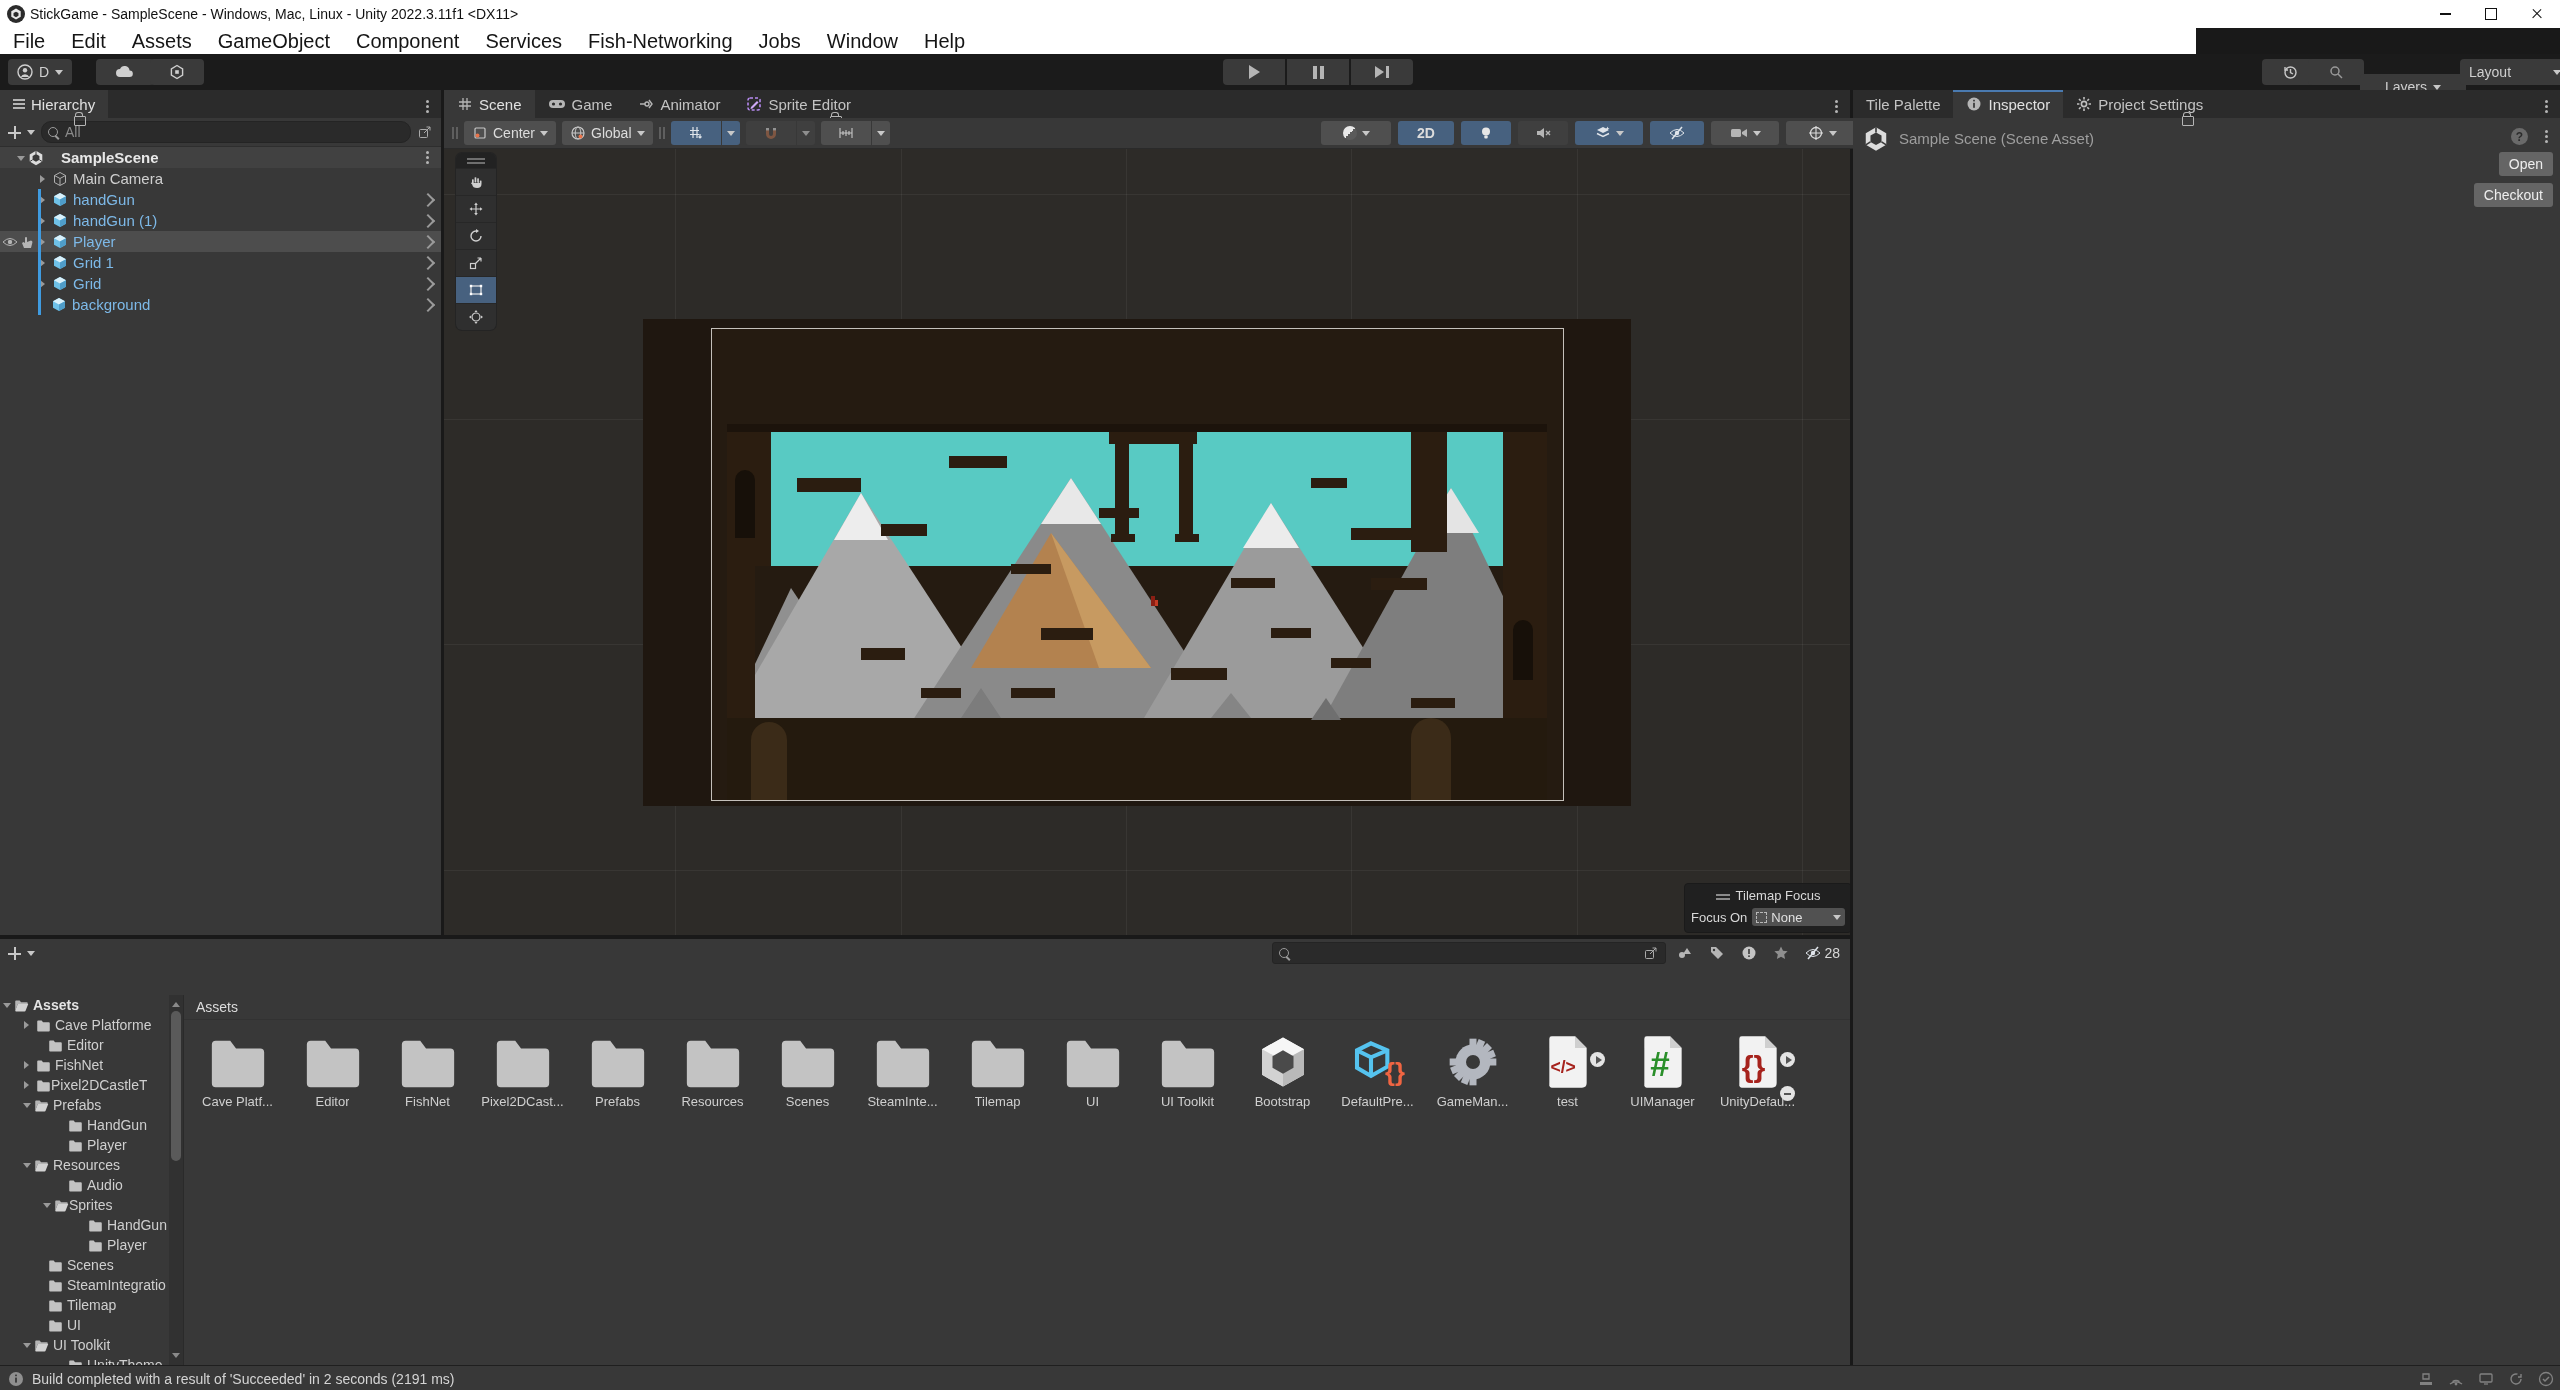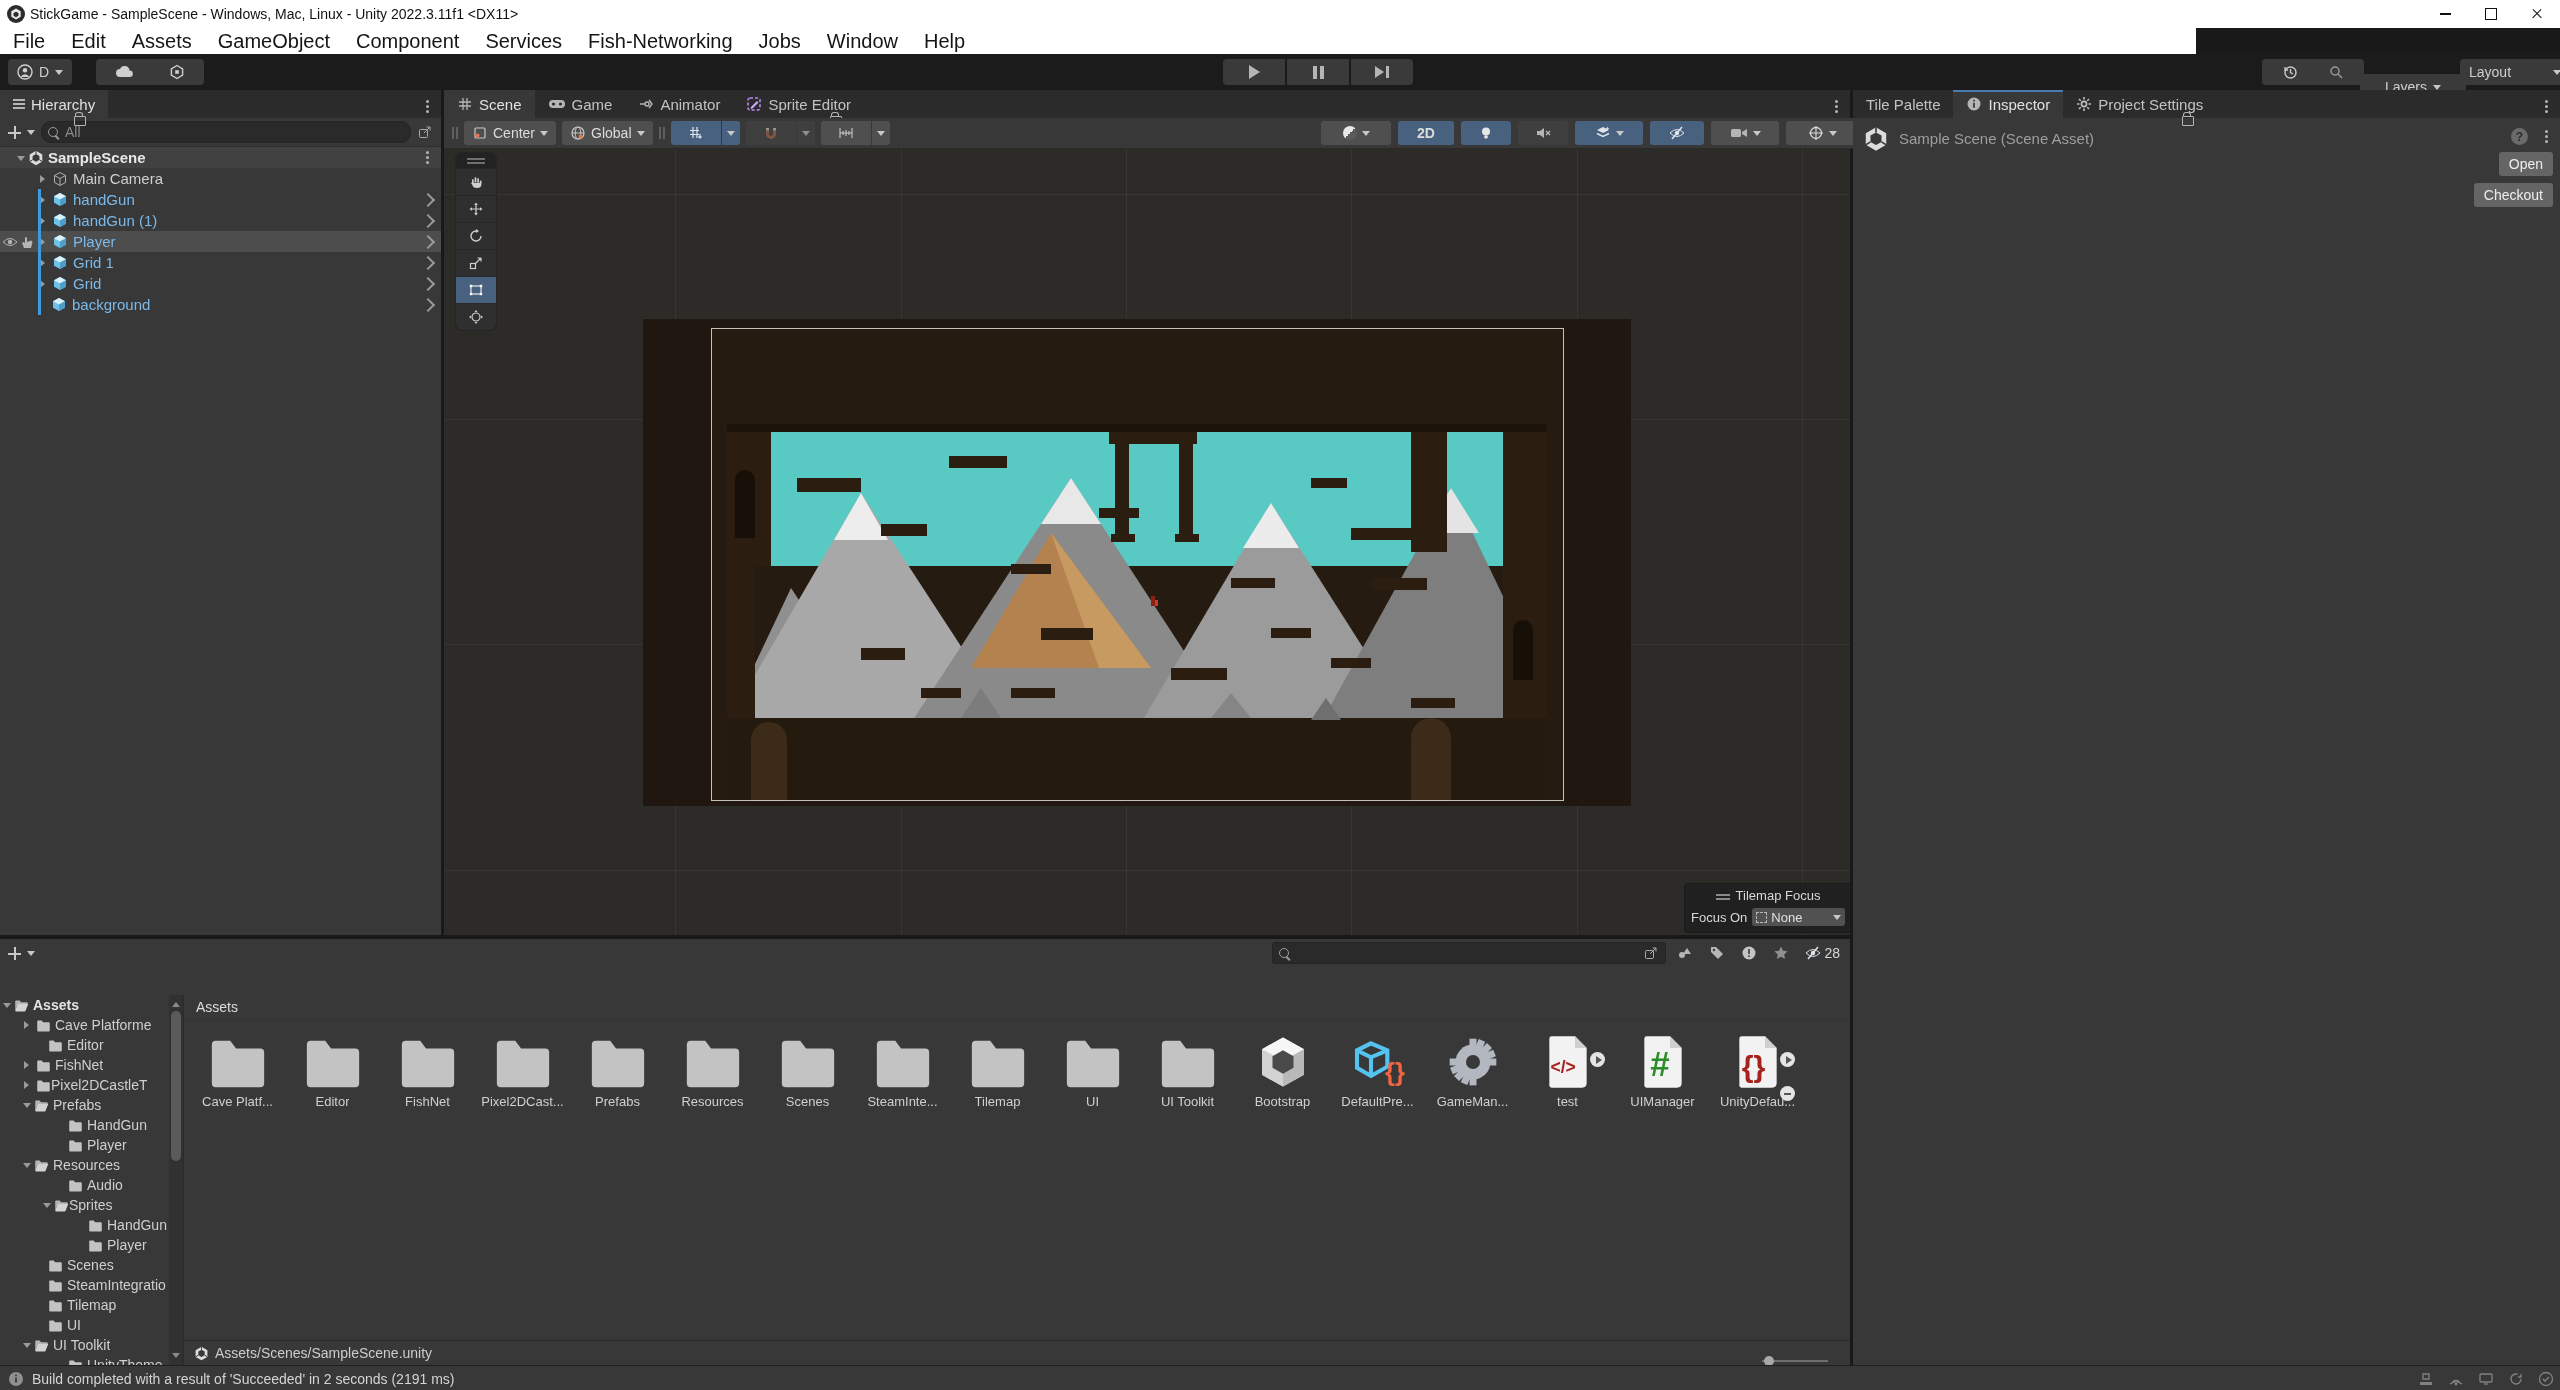--- a/index.html
+++ b/index.html
@@ -407,21 +407,21 @@
     <svg class="icon16">
         <use href="#s-picker"></use>
       </svg>
   </div>
   <div>
     <div class="hrow scene-root" style="padding-left:14px">
       <span class="arr open"></span>
       <svg class="icon16">
           <use href="#s-scene"></use>
         </svg>
-      <span style="margin-left:4px">SampleScene</span>
+      <span style="margin-left:17px">SampleScene</span>
       <span class="kebab abs" style="right:8px">
           <i></i>
           <i></i>
           <i></i>
         </span>
     </div>
     <div class="hrow">
       <span class="arr closed"></span>
       <svg class="icon16">
           <use href="#s-cube-o"></use>
@@ -1103,30 +1103,20 @@
             <i class="bp"></i>
           </span>
         <span class="badge" style="right:10px;top:52px">
             <i class="bm"></i>
           </span>
         <span class="clabel">UnityDefau...</span>
         </div>
     </div>
   </div>
 
-  <div class="abs flex" style="left:184px;right:0;bottom:0;height:24px;border-top:1px solid #2a2a2a;padding:0 10px;gap:6px;font-size:14px;color:#cccccc;background:#383838">
-    <svg width="15" height="15" viewBox="0 0 16 16">
-        <use href="#s-scene"></use>
-      </svg>
-    <span>Assets/Scenes/SampleScene.unity</span>
-    <div class="abs flex" style="right:22px;width:66px">
-      <span style="position:absolute;left:0;right:0;top:7px;height:2px;background:#6e6e6e"></span>
-      <span style="position:absolute;left:2px;top:3px;width:10px;height:10px;border-radius:50%;background:#a8a8a8"></span>
-    </div>
-  </div>
 </div>
 
 <div class="abs" id="statusbar">
   <svg width="16" height="16" style="margin-left:8px">
       <use href="#s-info"></use>
     </svg>
   <span style="margin-left:8px">Build completed with a result of 'Succeeded' in 2 seconds (2191 ms)</span>
   <div class="abs flex" style="right:6px;gap:4px">
     <svg class="sic">
         <use href="#s-brush"></use>

